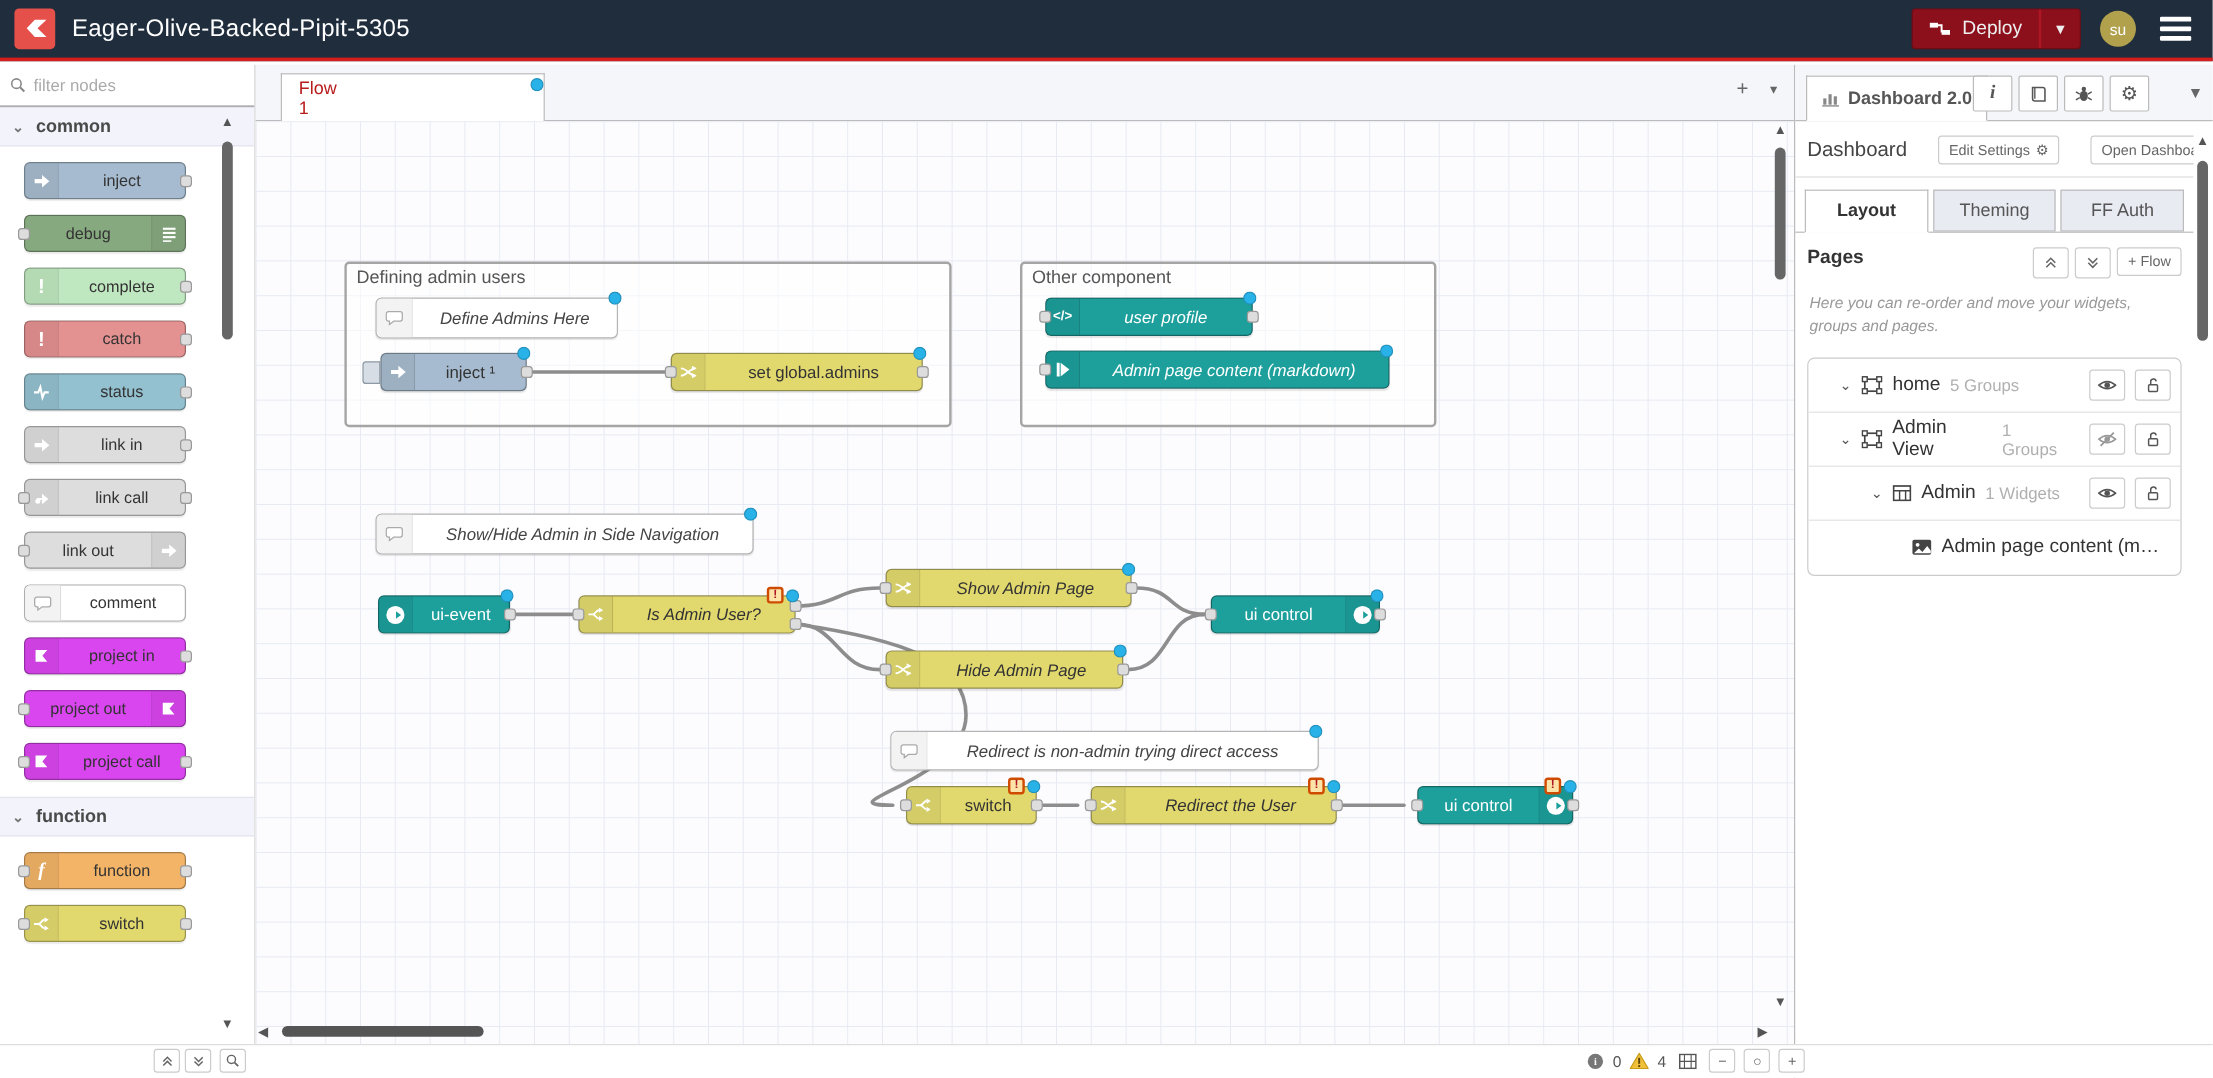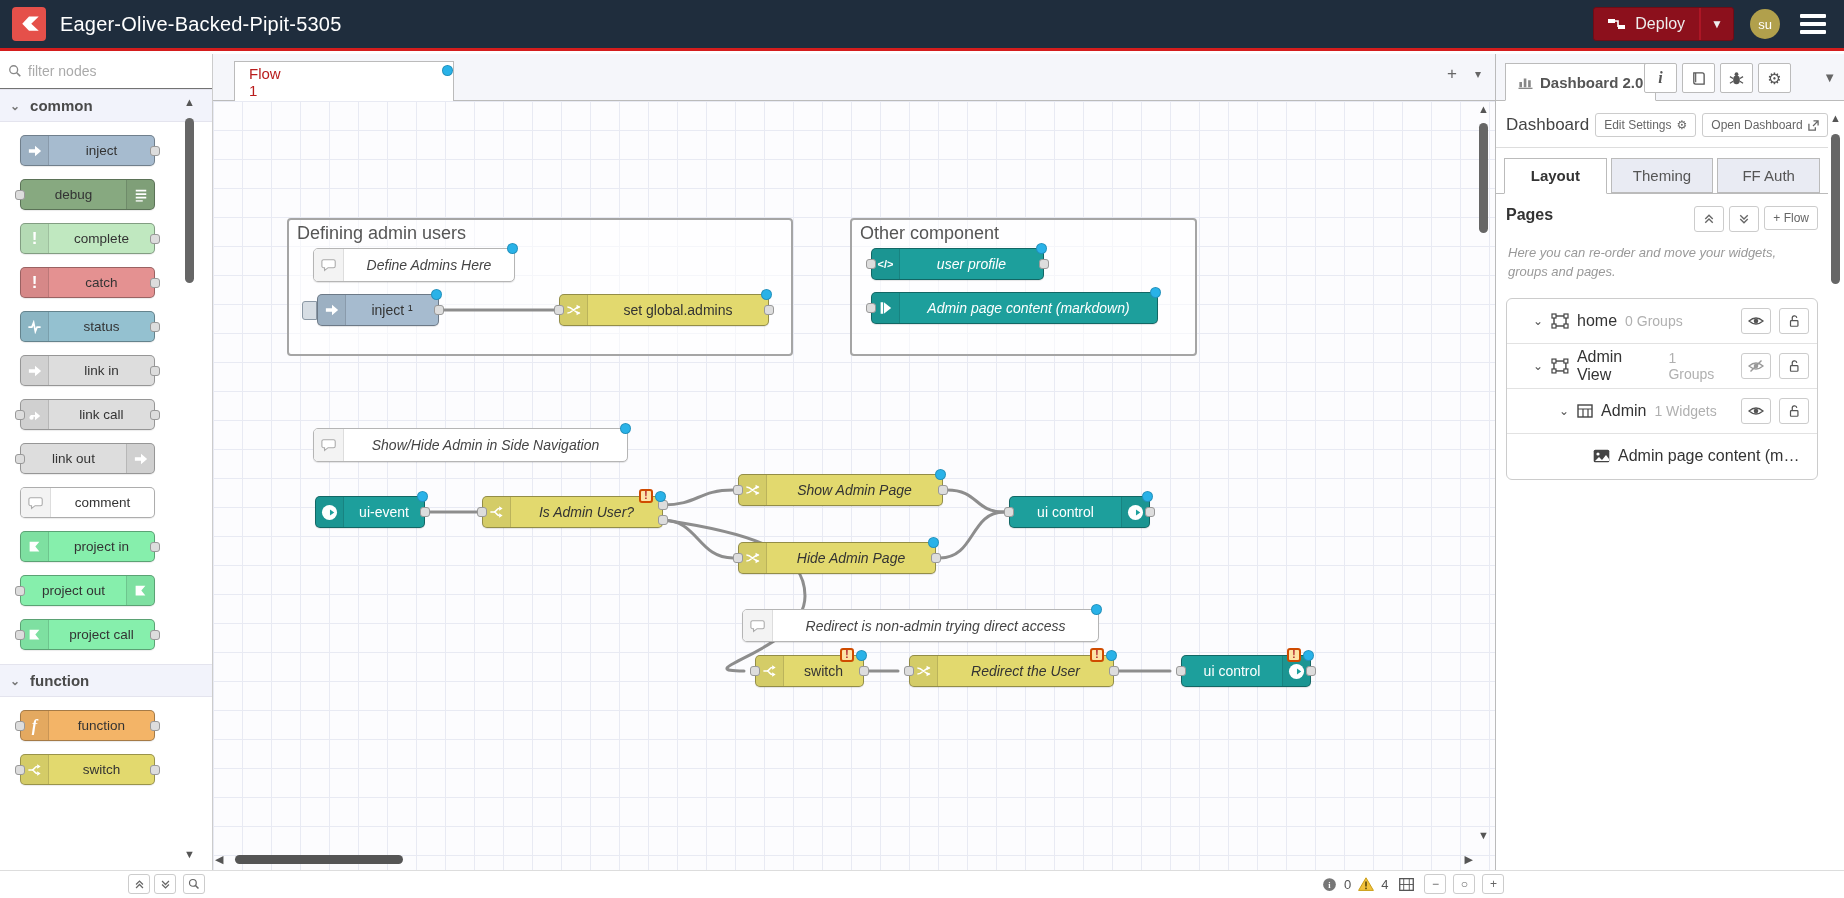--- a/index.html
+++ b/index.html
@@ -31,21 +31,21 @@
   .ibox.l { border-right:1px solid rgba(0,0,0,.12); border-radius:4px 0 0 4px; }
   .ibox.r { border-left:1px solid rgba(0,0,0,.12); border-radius:0 4px 4px 0; }
   .port { position:absolute; width:10px; height:10px; background:#ddd; border:1px solid #999; border-radius:3px; z-index:3; }
   .port.pin  { left:-6px; top:10px; }
   .port.pout { right:-6px; top:10px; }
   .excl { color:#fff; font-weight:bold; font-size:17px; }
 
   
   .c-inject{background:#a6bbcf;} .c-debug{background:#87a980;} .c-complete{background:#c0e8c0;}
   .c-catch{background:#e49191;} .c-status{background:#94c1d0;} .c-link{background:#dddddd;}
-  .c-comment{background:#ffffff;} .c-project{background:#86efac;} .c-function{background:#f3b467;}
+  .c-comment{background:#ffffff;} .c-project{background:#d946ef;} .c-function{background:#f3b467;}
   .c-yellow{background:#e2d96e;} .c-teal{background:#1d9f9c; color:#fff;}
 
   
   .sb-v { position:absolute; width:13px; }
   .sb-v .arr { position:absolute; left:0; width:13px; height:14px; color:#555; font-size:11px; text-align:center; line-height:12px; cursor:pointer; }
   .sb-v .thumb { position:absolute; left:2px; width:9px; background:#666; border-radius:5px; }
   .sb-h { position:absolute; height:13px; }
   .sb-h .thumb { position:absolute; top:2px; height:9px; background:#555; border-radius:5px; }
 
   
@@ -54,21 +54,21 @@
   .flowtab .dot { position:static; margin-left:150px; margin-top:-22px; }
   .tab-actions { position:absolute; right:14px; top:10px; display:flex; gap:18px; color:#666; font-size:17px; }
   .tab-actions span { cursor:pointer; }
 
   
   #canvas { position:absolute; left:213px; top:101px; width:1282px; height:769px; background:#fcfcfe;
     background-image:linear-gradient(#e8eaf3 1px, transparent 1px), linear-gradient(90deg,#e8eaf3 1px, transparent 1px);
     background-size:29px 29px; overflow:hidden; }
   #wires { position:absolute; left:0; top:0; z-index:1; pointer-events:none; }
   .grp { position:absolute; border:2px solid #a5a5a5; border-radius:4px; background:rgba(255,255,255,.55); z-index:0; }
-  .glbl { position:absolute; top:3px; left:8px; font-size:18px; color:#555; white-space:nowrap; }
+  .glbl { position:absolute; top:3px; left:8px; font-size:15px; color:#555; white-space:nowrap; }
   .node { position:absolute; height:32px; border-radius:5px; border:1px solid rgba(0,0,0,.35); display:flex; align-items:stretch; font-size:14px; color:#333; z-index:2; box-shadow:0 1px 1px rgba(0,0,0,.1); cursor:move; }
   .node .lbl { flex:1; display:flex; align-items:center; justify-content:center; white-space:nowrap; padding:0 8px; }
   .node.comment { background:#fff; border-color:#b5b5b5; }
   .node.comment .lbl { font-style:italic; color:#444; }
   .it .lbl { font-style:italic; }
   .c-teal .lbl { color:#fff; }
   .dot { position:absolute; width:11px; height:11px; border-radius:50%; background:#29b2e8; border:1px solid rgba(0,0,0,.18); right:-4px; top:-6px; z-index:4; }
   .warnb { position:absolute; width:14px; height:14px; right:9px; top:-8px; background:#fde3a7; border:2px solid #cf4b00; border-radius:3px; color:#ad1625; font-weight:bold; font-size:10px; line-height:10px; text-align:center; z-index:4; }
   .port.pout2a { right:-6px; top:3px; }
   .port.pout2b { right:-6px; top:18px; }
@@ -84,21 +84,21 @@
   .cnt { color:#555; font-size:13px; }
 
   
   #sidebar { position:absolute; left:1495px; top:54px; width:349px; height:844px; background:#fff; border-left:1px solid #bbb; }
   #side-toolbar { position:absolute; left:0; top:0; width:100%; height:47px; background:#f5f6fa; border-bottom:1px solid #bbb; }
   .side-tab { position:absolute; left:9px; top:9px; height:38px; background:#fff; border:1px solid #bbb; border-bottom:1px solid #fff; display:flex; align-items:center; gap:7px; padding:0 12px; font-weight:bold; color:#555; font-size:15px; }
   .side-icons { position:absolute; left:148px; top:9px; display:flex; gap:5px; }
   .sibtn { width:33px; height:30px; border:1px solid #bbb; background:#fff; border-radius:2px; display:flex; align-items:center; justify-content:center; color:#555; cursor:pointer; }
   .side-caret { position:absolute; right:8px; top:16px; color:#666; font-size:13px; cursor:pointer; }
 
-  #dash-head { padding:12px 10px 10px 10px; display:flex; align-items:center; gap:6px; border-bottom:1px solid #ddd; }
+  #dash-head { padding:12px 10px 10px 10px; display:flex; align-items:center; gap:26px; border-bottom:1px solid #ddd; }
   #dash-head h2 { font-size:17px; font-weight:normal; color:#444; }
   .mini-btn { border:1px solid #ccc; border-radius:3px; background:#fff; color:#666; font-size:12px; padding:4px 8px; display:flex; align-items:center; gap:5px; cursor:pointer; white-space:nowrap; }
 
   #dash-tabs { display:flex; padding:10px 8px 0 8px; border-bottom:1px solid #bbb; gap:4px;justify-content:center; }
   .dtab { padding:8px 0; text-align:center; border:1px solid #bbb; background:#e9ebf3; color:#555; font-size:15px; flex:1; cursor:pointer; }
   .dtab.active { background:#fff; border-bottom:1px solid #fff; margin-bottom:-1px; font-weight:bold; color:#333; }
 
   #pages-row { display:flex; align-items:flex-start; padding:12px 10px 4px 10px; gap:5px; }
   #pages-row h3 { font-size:16px; color:#333; margin-right:auto; }
   .help-text { font-style:italic; color:#999; font-size:13px; padding:8px 12px; line-height:1.45; }
@@ -623,21 +623,21 @@
         <div class="trow">
           <span class="chev2" style="margin-left:18px;">⌄</span>
           <svg width="18" height="16" viewBox="0 0 18 16">
               <rect x="3" y="3" width="12" height="10" fill="none" stroke="#444" stroke-width="1.4"></rect>
               <rect x="1" y="1" width="4" height="4" fill="#fff" stroke="#444" stroke-width="1.2"></rect>
               <rect x="13" y="1" width="4" height="4" fill="#fff" stroke="#444" stroke-width="1.2"></rect>
               <rect x="1" y="11" width="4" height="4" fill="#fff" stroke="#444" stroke-width="1.2"></rect>
               <rect x="13" y="11" width="4" height="4" fill="#fff" stroke="#444" stroke-width="1.2"></rect>
             </svg>
           <span>home</span>
-          <span class="cnt2">0 Groups</span>
+          <span class="cnt2">5 Groups</span>
           <span class="spacer"></span>
           <span class="tbtn">
               <svg width="16" height="14" viewBox="0 0 16 14">
                 <path d="M1 7 Q8 1 15 7 Q8 13 1 7z" fill="none" stroke="#555" stroke-width="1.3"></path>
                 <circle cx="8" cy="7" r="2.3" fill="#555"></circle>
               </svg>
             </span>
           <span class="tbtn">
               <svg width="14" height="14" viewBox="0 0 16 16">
                 <rect x="4" y="7.5" width="8.5" height="6.5" rx="1" fill="none" stroke="#555" stroke-width="1.4"></rect>

